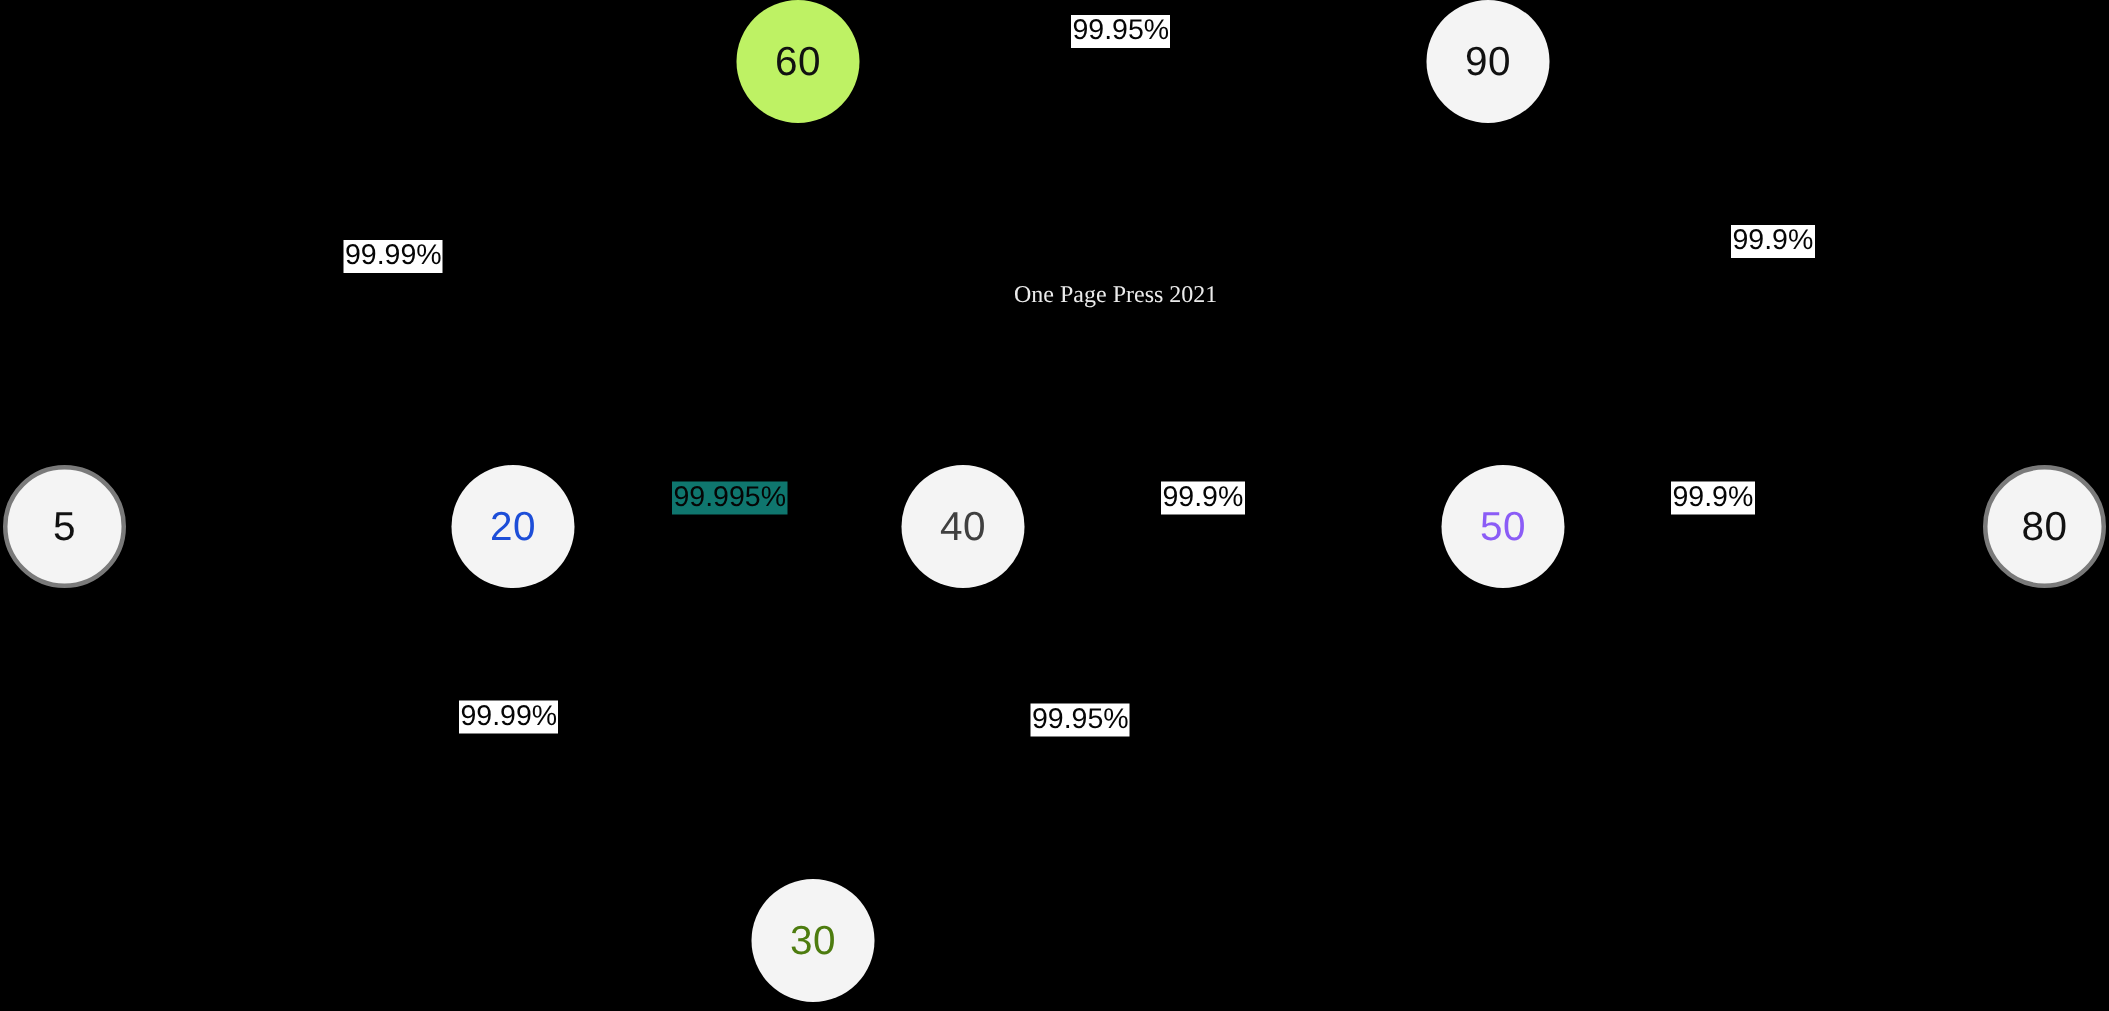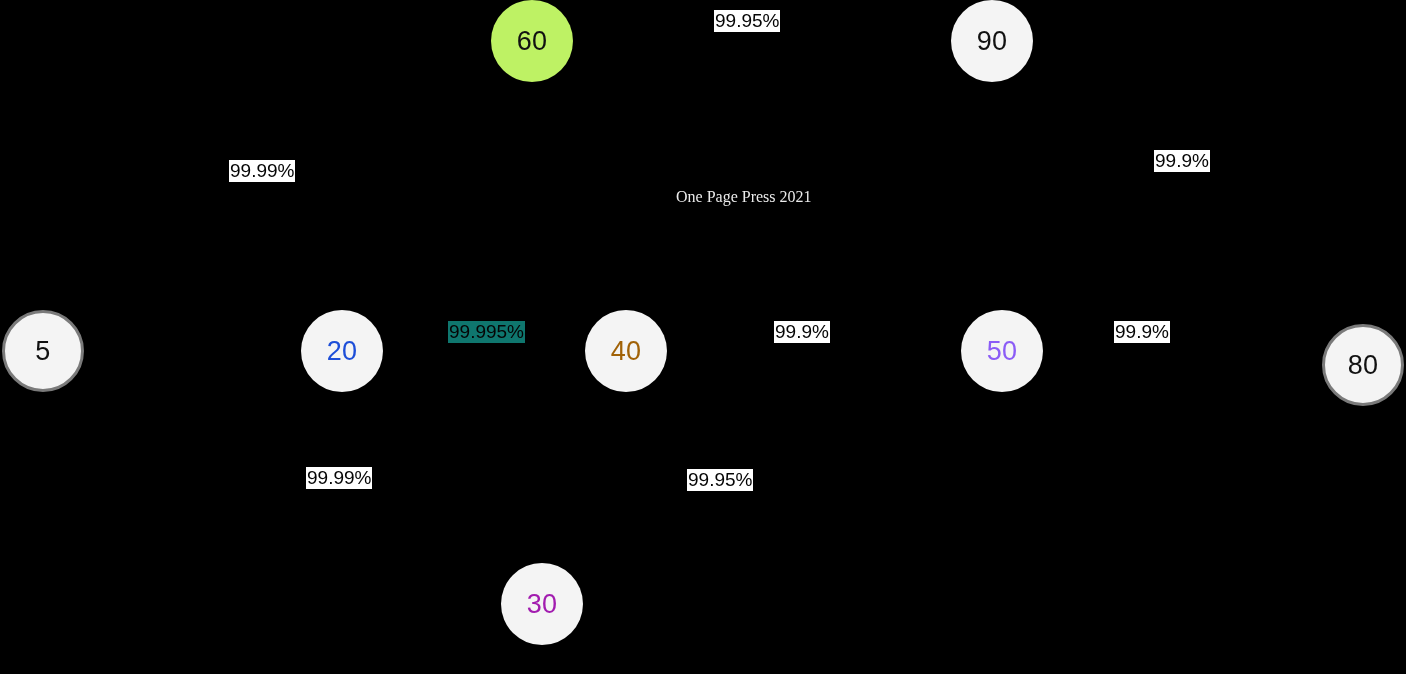--- a/index.html
+++ b/index.html
@@ -77,36 +77,36 @@
       <line x1="555.7897922769245" y1="592.3885816246117" x2="628.2102077230755" y2="389.6114183753883" stroke="#000000" stroke-width="2"></line>
     </svg>
 
   <div id="node-layer">
       <div class="node endpoint" style="left: 2px; top: 310px; width: 82px; height: 82px; background: rgb(244, 244, 244); color: rgb(17, 17, 17); border-color: rgb(122, 122, 122);">
         <span>5</span>
       </div>
       <div class="node" style="left: 301px; top: 310px; width: 82px; height: 82px; background: rgb(244, 244, 244); color: #1d4ed8;">
         <span>20</span>
       </div>
-      <div class="node" style="left: 501px; top: 563px; width: 82px; height: 82px; background: rgb(244, 244, 244); color: #a21caf;">
+      <div class="node" style="left: 501px; top: 586px; width: 82px; height: 82px; background: rgb(244, 244, 244); color: #4d7c0f;">
         <span>30</span>
       </div>
-      <div class="node" style="left: 585px; top: 310px; width: 82px; height: 82px; background: rgb(244, 244, 244); color: #a16207; justify-content: center;">
+      <div class="node" style="left: 601px; top: 310px; width: 82px; height: 82px; background: rgb(244, 244, 244); color: #404040; justify-content: center;">
         <span>40</span>
       </div>
       <div class="node" style="left: 961px; top: 310px; width: 82px; height: 82px; background: rgb(244, 244, 244); color: #8b5cf6;">
         <span>50</span>
       </div>
       <div class="node" style="left: 491px; top: 0px; width: 82px; height: 82px; background: #bef264; color: rgb(17, 17, 17);">
         <span>60</span>
       </div>
       <div class="node" style="left: 951px; top: 0px; width: 82px; height: 82px; background: rgb(244, 244, 244); color: rgb(17, 17, 17);">
         <span>90</span>
       </div>
-      <div class="node endpoint" style="left: 1322px; top: 324px; width: 82px; height: 82px; background: rgb(244, 244, 244); color: rgb(17, 17, 17); border-color: rgb(122, 122, 122);">
+      <div class="node endpoint" style="left: 1322px; top: 310px; width: 82px; height: 82px; background: rgb(244, 244, 244); color: rgb(17, 17, 17); border-color: rgb(122, 122, 122);">
         <span>80</span>
       </div>
     </div>
   <div id="label-layer">
       <div class="edge-label" style="left: 229px; top: 160px; background: rgb(255, 255, 255); color: rgb(5, 5, 5);">99.99%</div>
       <div class="edge-label" style="left: 714px; top: 10px; background: rgb(255, 255, 255); color: rgb(5, 5, 5);">99.95%</div>
       <div class="edge-label" style="left: 1154px; top: 150px; background: rgb(255, 255, 255); color: rgb(5, 5, 5);">99.9%</div>
       <div class="edge-label" style="left: 448px; top: 321px; background: #0f766e; color: rgb(5, 5, 5);">99.995%</div>
       <div class="edge-label" style="left: 774px; top: 321px; background: rgb(255, 255, 255); color: rgb(5, 5, 5);">99.9%</div>
       <div class="edge-label" style="left: 1114px; top: 321px; background: rgb(255, 255, 255); color: rgb(5, 5, 5);">99.9%</div>

